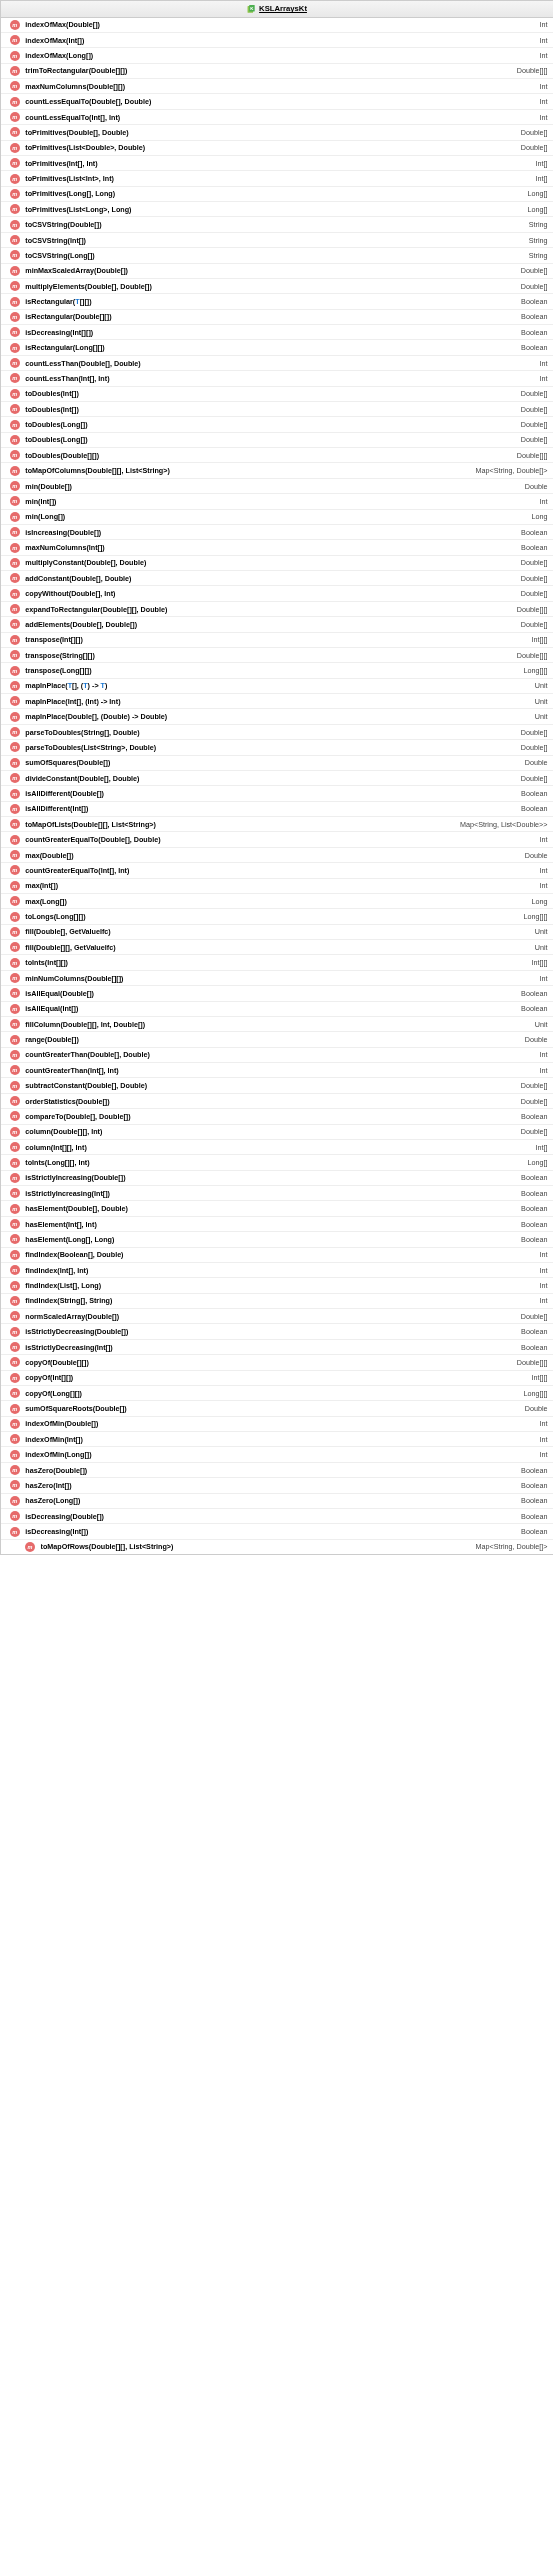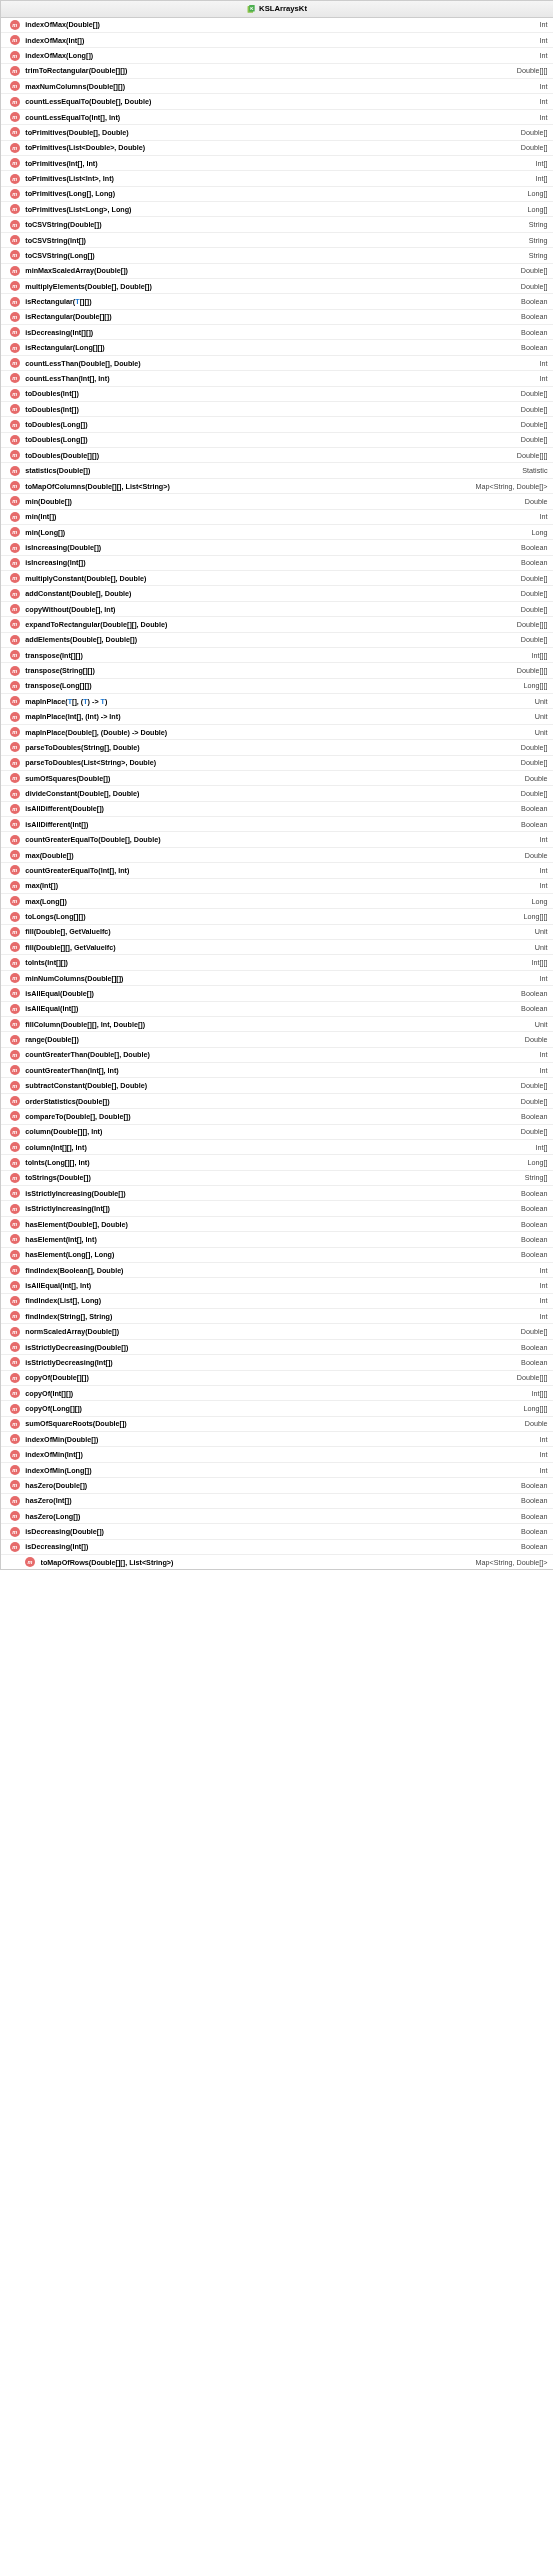--- a/index.html
+++ b/index.html
@@ -12,20 +12,21 @@
   }
   .header {
     background: linear-gradient(#f5f5f5, #e8e8e8);
     border: 0.6px solid #cccccc;
     padding: 3.3px 4.4px;
     display: flex;
     align-items: flex-end;
     justify-content: center;
     font-weight: bold;
     font-size: 7.7px;
+    text-decoration: underline;
   }
   .header-icon {
     width: 8.8px;
     height: 8.8px;
     margin-right: 3.3px;
     display: inline-flex;
     align-items: center;
     justify-content: center;
   }
   .rows { border-left: 0.6px solid #cccccc; border-right: 0.6px solid #cccccc; border-bottom: 0.6px solid #cccccc; }
@@ -222,25 +223,20 @@
       <span class="sig"><span>toDoubles(Long[])</span></span>
       <span class="ret">Double[]</span>
     </div>
     <div class="row">
       <span class="method-icon">m</span>
       <span class="sig"><span>toDoubles(Double[][])</span></span>
       <span class="ret">Double[][]</span>
     </div>
     <div class="row">
       <span class="method-icon">m</span>
-      <span class="sig"><span>statistics(Double[])</span></span>
-      <span class="ret">Statistic</span>
-    </div>
-    <div class="row">
-      <span class="method-icon">m</span>
       <span class="sig"><span>toMapOfColumns(Double[][], List&lt;String&gt;)</span></span>
       <span class="ret">Map&lt;String, Double[]&gt;</span>
     </div>
     <div class="row">
       <span class="method-icon">m</span>
       <span class="sig"><span>min(Double[])</span></span>
       <span class="ret">Double</span>
     </div>
     <div class="row">
       <span class="method-icon">m</span>
@@ -252,21 +248,21 @@
       <span class="sig"><span>min(Long[])</span></span>
       <span class="ret">Long</span>
     </div>
     <div class="row">
       <span class="method-icon">m</span>
       <span class="sig"><span>isIncreasing(Double[])</span></span>
       <span class="ret">Boolean</span>
     </div>
     <div class="row">
       <span class="method-icon">m</span>
-      <span class="sig"><span>isIncreasing(Int[])</span></span>
+      <span class="sig"><span>maxNumColumns(Int[])</span></span>
       <span class="ret">Boolean</span>
     </div>
     <div class="row">
       <span class="method-icon">m</span>
       <span class="sig"><span>multiplyConstant(Double[], Double)</span></span>
       <span class="ret">Double[]</span>
     </div>
     <div class="row">
       <span class="method-icon">m</span>
       <span class="sig"><span>addConstant(Double[], Double)</span></span>
@@ -342,20 +338,25 @@
       <span class="sig"><span>isAllDifferent(Double[])</span></span>
       <span class="ret">Boolean</span>
     </div>
     <div class="row">
       <span class="method-icon">m</span>
       <span class="sig"><span>isAllDifferent(Int[])</span></span>
       <span class="ret">Boolean</span>
     </div>
     <div class="row">
       <span class="method-icon">m</span>
+      <span class="sig"><span>toMapOfLists(Double[][], List&lt;String&gt;)</span></span>
+      <span class="ret">Map&lt;String, List&lt;Double&gt;&gt;</span>
+    </div>
+    <div class="row">
+      <span class="method-icon">m</span>
       <span class="sig"><span>countGreaterEqualTo(Double[], Double)</span></span>
       <span class="ret">Int</span>
     </div>
     <div class="row">
       <span class="method-icon">m</span>
       <span class="sig"><span>max(Double[])</span></span>
       <span class="ret">Double</span>
     </div>
     <div class="row">
       <span class="method-icon">m</span>
@@ -452,25 +453,20 @@
       <span class="sig"><span>column(Int[][], Int)</span></span>
       <span class="ret">Int[]</span>
     </div>
     <div class="row">
       <span class="method-icon">m</span>
       <span class="sig"><span>toInts(Long[][], Int)</span></span>
       <span class="ret">Long[]</span>
     </div>
     <div class="row">
       <span class="method-icon">m</span>
-      <span class="sig"><span>toStrings(Double[])</span></span>
-      <span class="ret">String[]</span>
-    </div>
-    <div class="row">
-      <span class="method-icon">m</span>
       <span class="sig"><span>isStrictlyIncreasing(Double[])</span></span>
       <span class="ret">Boolean</span>
     </div>
     <div class="row">
       <span class="method-icon">m</span>
       <span class="sig"><span>isStrictlyIncreasing(Int[])</span></span>
       <span class="ret">Boolean</span>
     </div>
     <div class="row">
       <span class="method-icon">m</span>
@@ -487,21 +483,21 @@
       <span class="sig"><span>hasElement(Long[], Long)</span></span>
       <span class="ret">Boolean</span>
     </div>
     <div class="row">
       <span class="method-icon">m</span>
       <span class="sig"><span>findIndex(Boolean[], Double)</span></span>
       <span class="ret">Int</span>
     </div>
     <div class="row">
       <span class="method-icon">m</span>
-      <span class="sig"><span>isAllEqual(Int[], Int)</span></span>
+      <span class="sig"><span>findIndex(Int[], Int)</span></span>
       <span class="ret">Int</span>
     </div>
     <div class="row">
       <span class="method-icon">m</span>
       <span class="sig"><span>findIndex(List[], Long)</span></span>
       <span class="ret">Int</span>
     </div>
     <div class="row">
       <span class="method-icon">m</span>
       <span class="sig"><span>findIndex(String[], String)</span></span>

